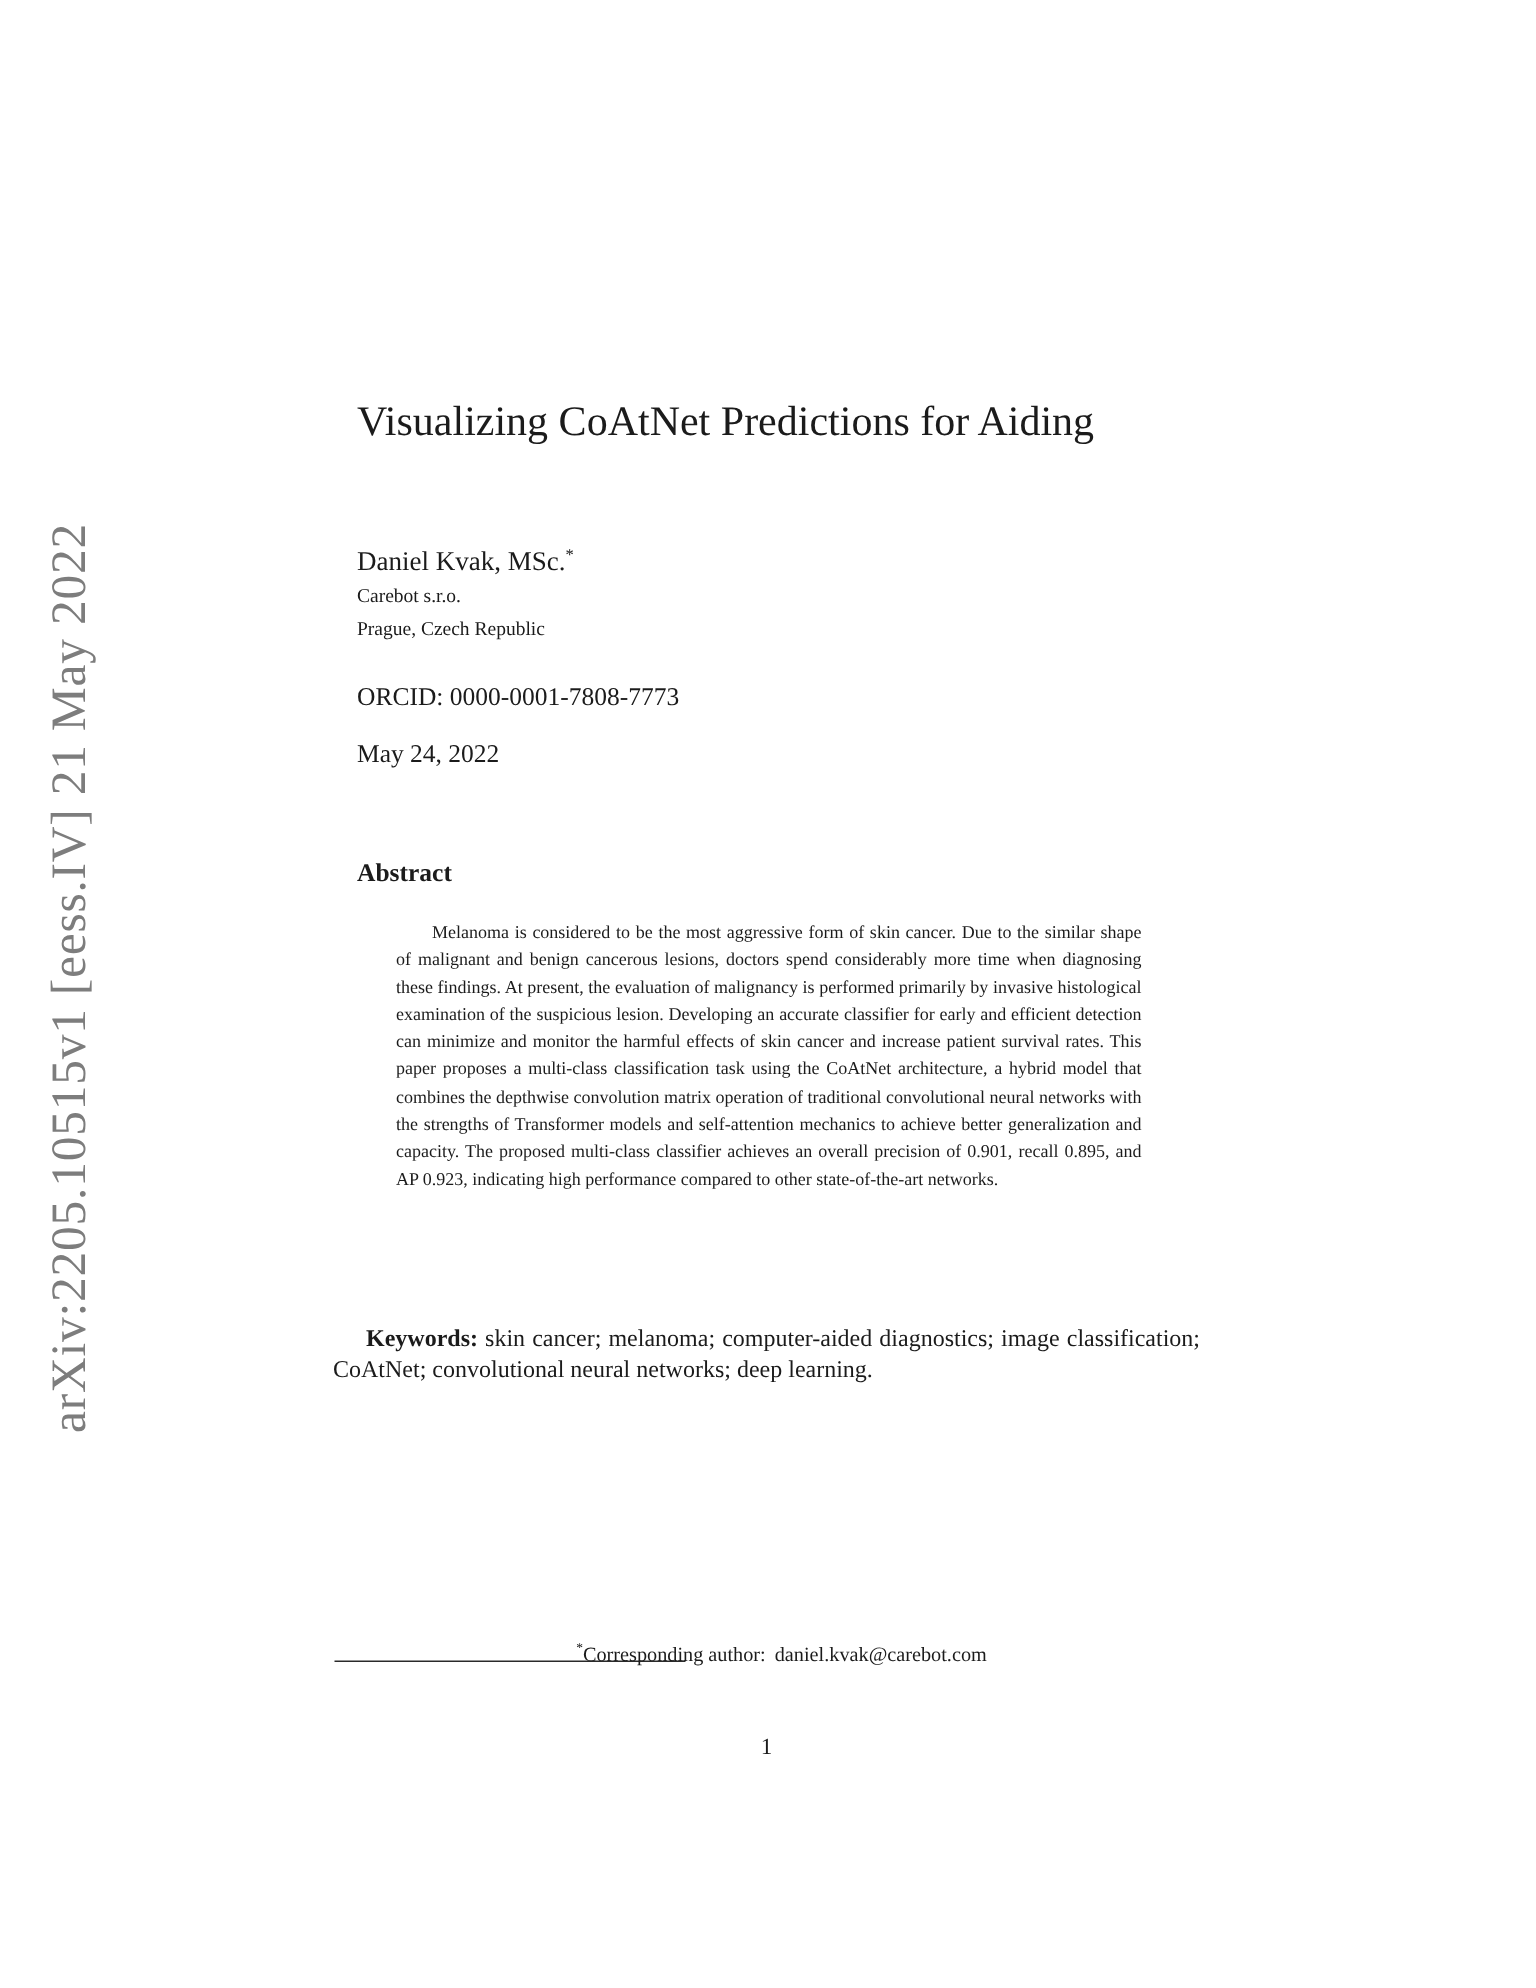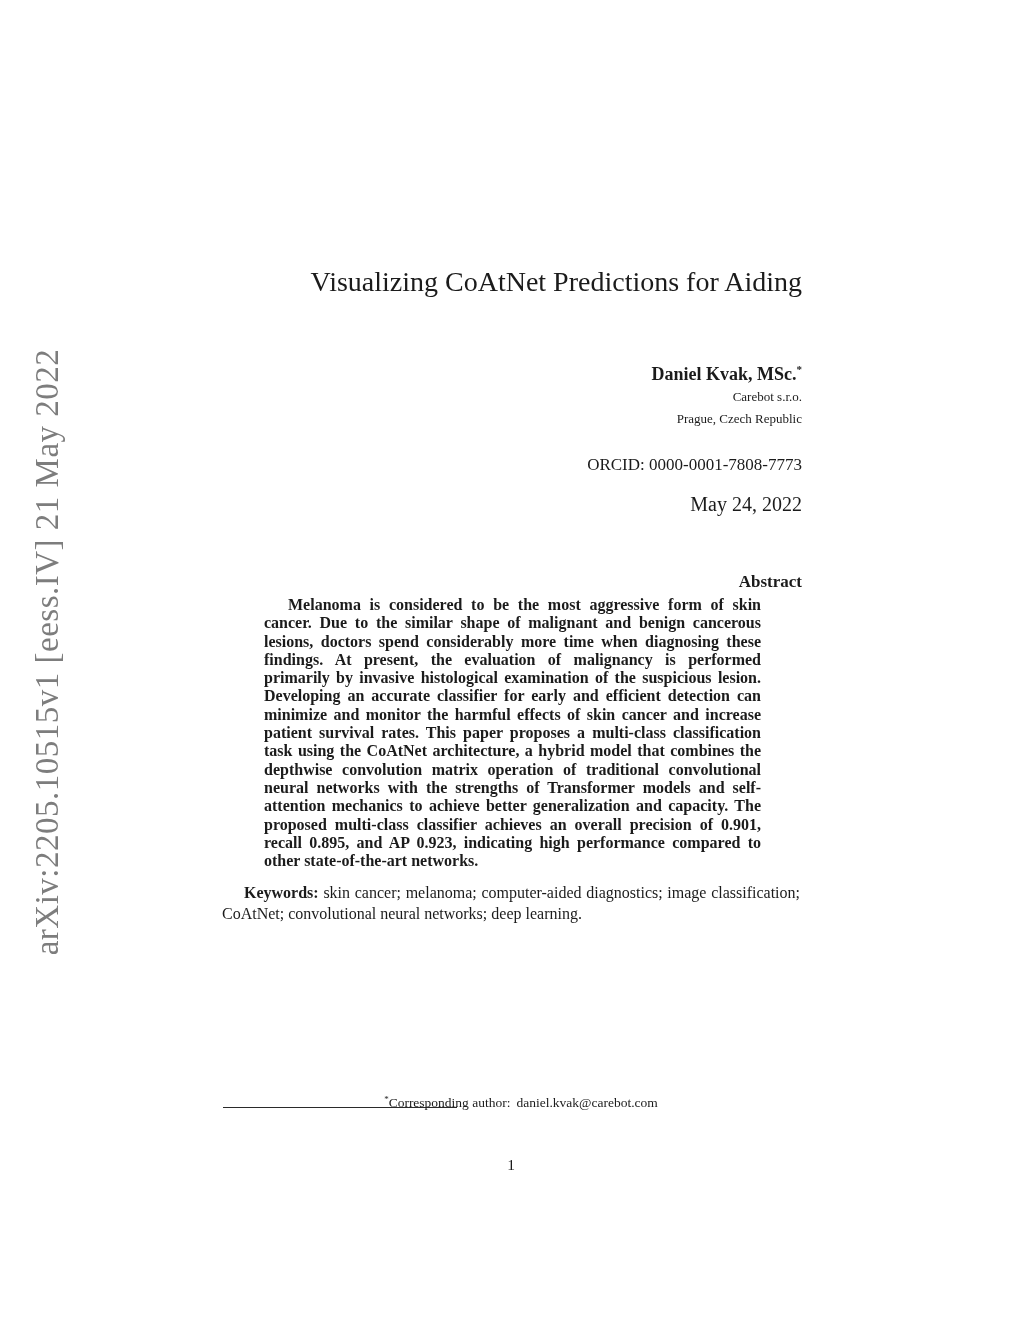--- a/index.html
+++ b/index.html
@@ -26,71 +26,70 @@
     transform-origin: center center;
     white-space: nowrap;
     font-size: 33px;
     letter-spacing: 0.5px;
     color: var(--watermark-color, #7d7d7d);
   }
 
   
   .col {
     position: absolute;
-    left: 224px;
+    left: 238px;
     width: 578px;
-    text-align: right;
+    text-align: left;
   }
 
   .title {
     top: 263px;
     font-size: 28px;
     line-height: 37px;
     font-weight: normal;
     margin: 0;
   }
 
   .author-block { top: 362px; }
   .author-name {
     font-size: 18px;
-    font-weight: bold;
+    font-weight: normal;
     line-height: 24px;
   }
   .author-name sup {
     font-size: 11px;
     vertical-align: super;
     line-height: 0;
   }
   .author-affiliation,
   .author-location {
     font-size: 13px;
     line-height: 21.5px;
   }
 
   .orcid-line { top: 455px; font-size: 17px; }
-  .date-line  { top: 493px; font-size: 20px; }
+  .date-line  { top: 493px; font-size: 17px; }
 
   .abstract-heading {
     top: 572px;
     font-size: 17px;
     font-weight: bold;
     margin: 0;
   }
 
   .abstract-body {
     position: absolute;
-    top: 580px;
+    top: 600px;
     left: 264px;
     width: 497px;
-    font-size: 16px;
+    font-size: 12px;
     line-height: 18.3px;
     text-align: justify;
     text-indent: 24px;
     hyphens: auto;
-    font-weight: bold;
     -webkit-hyphens: auto;
   }
 
   .keywords {
     position: absolute;
     top: 867px;
     left: 222px;
     width: 578px;
     font-size: 16px;
     line-height: 20.8px;

